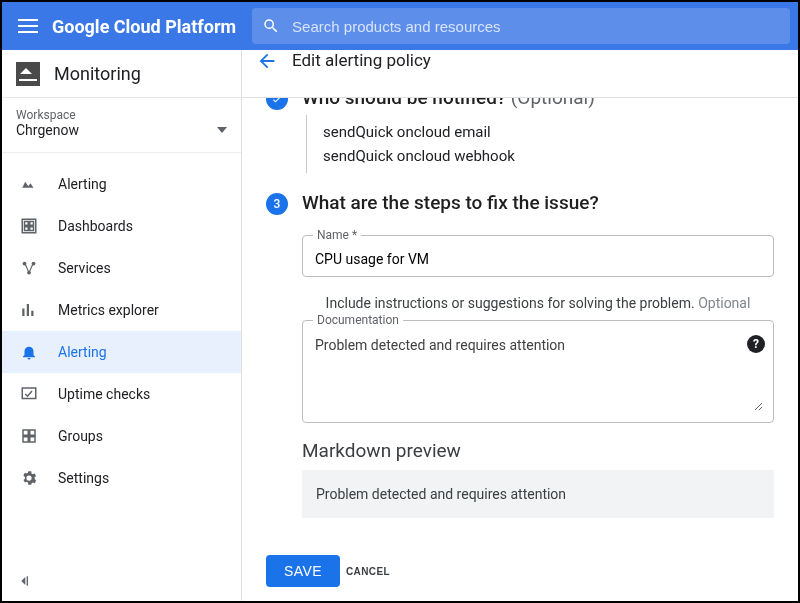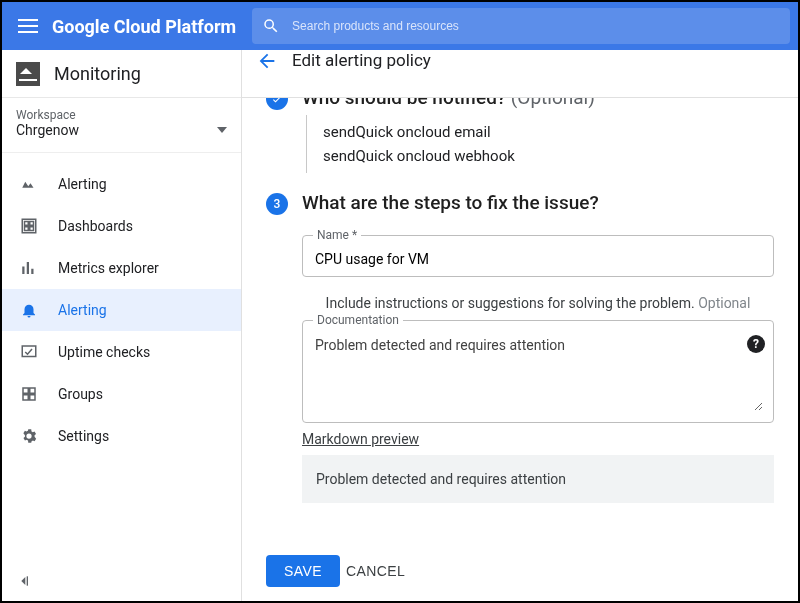--- a/index.html
+++ b/index.html
@@ -12,21 +12,21 @@
     height: 48px; background: #3b78e7; color: #fff; padding: 0 8px;
   }
   .hamburger { width: 36px; height: 36px; display:flex; align-items:center; justify-content:center; cursor:pointer; }
   .brand { font-size: 18px; font-weight: 700; margin-left: 6px; margin-right: 16px; white-space: nowrap; }
   .searchwrap {
     flex: 1; display:flex; align-items:center;
     background: #5c8eea; border-radius: 4px; height: 36px; padding: 0 10px; color: #d3e0fb;
   }
   .searchwrap input {
     flex:1; border:none; outline:none; background:transparent; color:#fff;
-    font-size: 12px; margin-left: 10px;
+    font-size: 15px; margin-left: 10px;
   }
   .searchwrap input::placeholder { color: #d9e4fb; }
 
   
   .columns { display:flex; height: calc(603px - 48px - 4px); }
 
   
   .sidebar { width: 240px; border-right: 1px solid #e0e0e0; display:flex; flex-direction:column; }
   .section-head {
     display:flex; align-items:center; height: 48px; padding: 0 14px;
@@ -90,29 +90,29 @@
   .doc-box { position:relative; }
   .help-circle {
     position:absolute; right:8px; top:8px; width:18px; height:18px; border-radius:50%;
     background:#202124; color:#fff; font-size:12px; font-weight:700;
     display:flex; align-items:center; justify-content:center; cursor:pointer;
   }
 
   .hint { margin-top:18px; font-size:14px; color:#3c4043;text-align:center; }
   .hint .opt { color:#80868b; }
 
-  .preview-label { margin-top:8px; font-size:14px; color:#3c4043;text-decoration:underline; }
+  .preview-label { margin-top:16px; font-size:19px; color:#3c4043; }
   .preview-box { margin-top:8px; background:#f1f3f4; padding:16px 14px; font-size:14px; color:#3c4043; }
 
   .footer-btns { display:flex; align-items:center; padding: 12px 24px 14px; }
   .btn-primary {
     background:#1a73e8; color:#fff; border:none; border-radius:4px;
     padding:8px 18px; font-size:14px; font-weight:500; letter-spacing:.4px; cursor:pointer;
   }
-  .btn-flat { background:none; border:none; color:#3c4043; font-size:14px; font-weight:400; letter-spacing:.4px; cursor:pointer; }
+  .btn-flat { background:none; border:none; color:#3c4043; font-size:10px; font-weight:700; letter-spacing:.4px; cursor:pointer; }
 
   
   svg { display:block; }
 </style>
 </head>
 <body>
 
 <div class="topbar">
   <div class="hamburger">
     <svg width="20" height="14" viewBox="0 0 20 14" fill="#fff">
@@ -166,20 +166,31 @@
               <rect x="13" y="6" width="5" height="5"></rect>
               <rect x="6" y="13" width="5" height="5"></rect>
               <rect x="13" y="13" width="5" height="5"></rect>
             </svg>
         </span>
         <span>Dashboards</span>
       </li>
       <li>
         <span class="nav-icon">
           <svg width="18" height="18" viewBox="0 0 24 24" fill="currentColor">
+              <circle cx="6" cy="6" r="2.5"></circle>
+              <circle cx="18" cy="6" r="2.5"></circle>
+              <circle cx="12" cy="18" r="2.5"></circle>
+              <path d="M7 7l4 9M17 7l-4 9" stroke="currentColor" stroke-width="1.5"></path>
+            </svg>
+        </span>
+        <span>Services</span>
+      </li>
+      <li>
+        <span class="nav-icon">
+          <svg width="18" height="18" viewBox="0 0 24 24" fill="currentColor">
               <rect x="3" y="10" width="3" height="10"></rect>
               <rect x="9" y="4" width="3" height="16"></rect>
               <rect x="15" y="13" width="3" height="7"></rect>
             </svg>
         </span>
         <span>Metrics explorer</span>
       </li>
       <li class="active">
         <span class="nav-icon">
           <svg width="18" height="18" viewBox="0 0 24 24" fill="currentColor">

